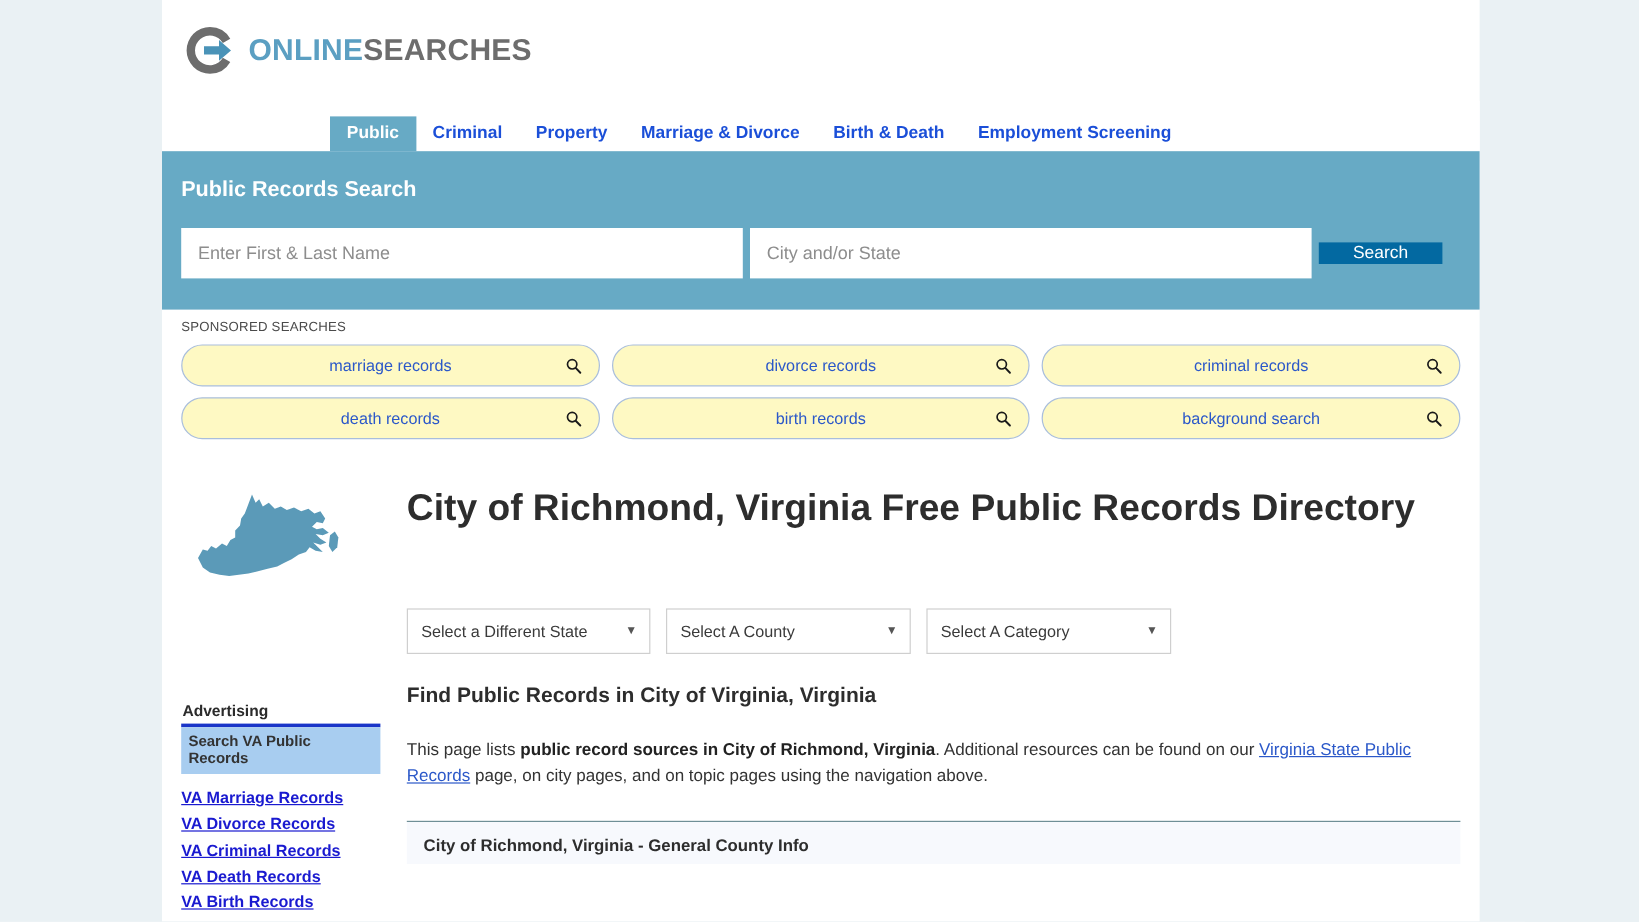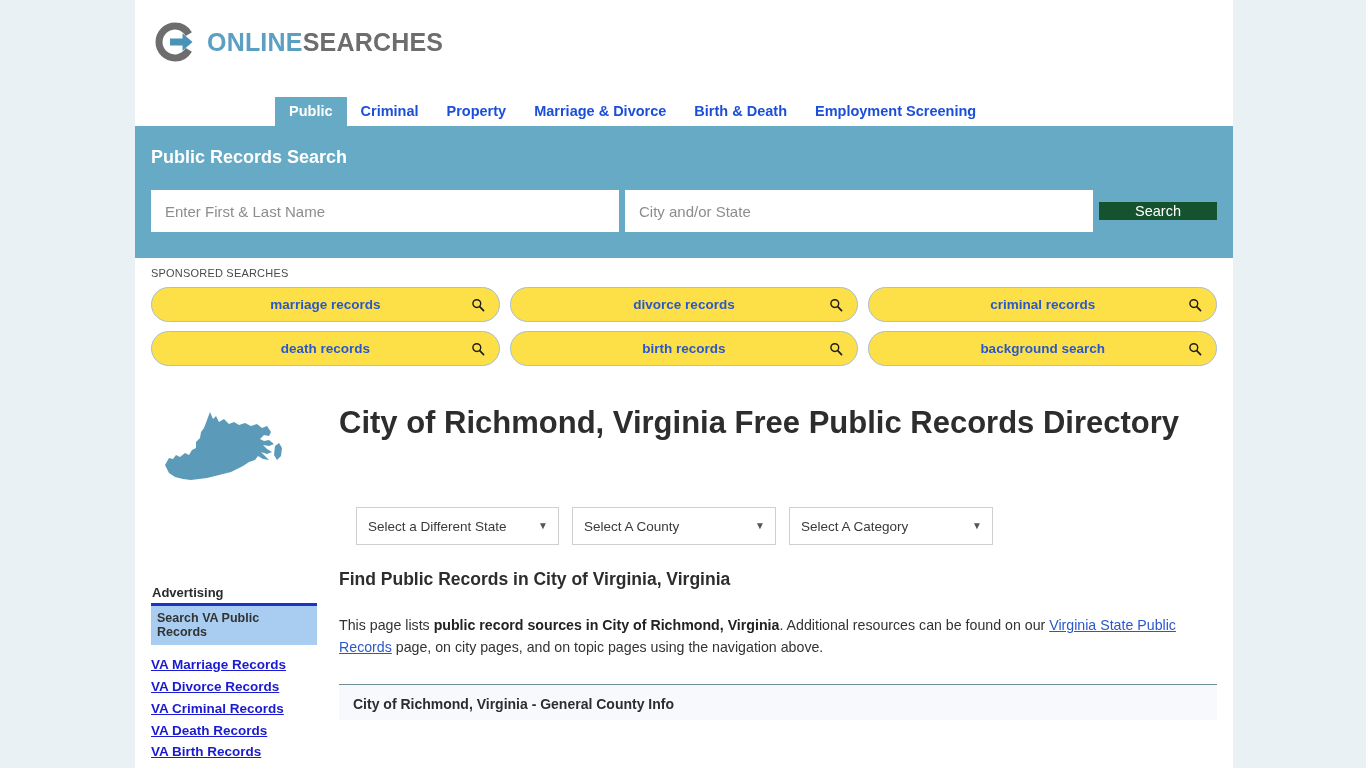--- a/index.html
+++ b/index.html
@@ -96,23 +96,23 @@
     background: #ffffff;
     font-size: 15px;
     font-family: "Liberation Sans", sans-serif;
     color: #333;
     padding: 0 14px;
   }
   .search-row input::placeholder { color: #8d8d8d; }
   #name-input { width: 468px; }
   #loc-input { width: 468px; margin-left: 6px; }
   .search-btn {
-    width: 118px;
+    width: 103px;
     margin-left: 6px;
-    background: #14532d;
+    background: #0369a1;
     color: #ffffff;
     border: none;
     font-size: 14.5px;
     font-family: "Liberation Sans", sans-serif;
     cursor: pointer;
   }
 
   
   .sponsored {
     padding: 9px 16px 12px 16px;
@@ -125,27 +125,26 @@
   }
   .pill-grid {
     display: grid;
     grid-template-columns: repeat(3, 1fr);
     gap: 9px 10px;
   }
   .pill {
     height: 35px;
     border: 1px solid #a9bedc;
     border-radius: 18px;
-    background: #fde047;
+    background: #fef9c3;
     display: flex;
     align-items: center;
     justify-content: center;
     position: relative;
     cursor: pointer;
-    font-weight: bold;
   }
   .pill-label {
     color: #2b58c9;
     font-size: 13.5px;
   }
   .pill-icon {
     position: absolute;
     right: 14px;
     top: 50%;
     transform: translateY(-50%);
@@ -211,21 +210,21 @@
     position: relative;
   }
   .select .sel-label { white-space: nowrap; }
   .select .caret {
     margin-left: auto;
     padding-left: 14px;
     font-size: 10px;
     color: #555;
     line-height: 1;
   }
-  #sel-state { width: 203px; margin-left: 17px; }
+  #sel-state { width: 203px; }
   #sel-county { width: 204px; }
   #sel-category { width: 204px; }
 
   .section-h2 {
     margin: 0 0 24px 0;
     font-size: 17.5px;
     font-weight: bold;
     color: #2d2d2d;
     line-height: 1.2;
   }

